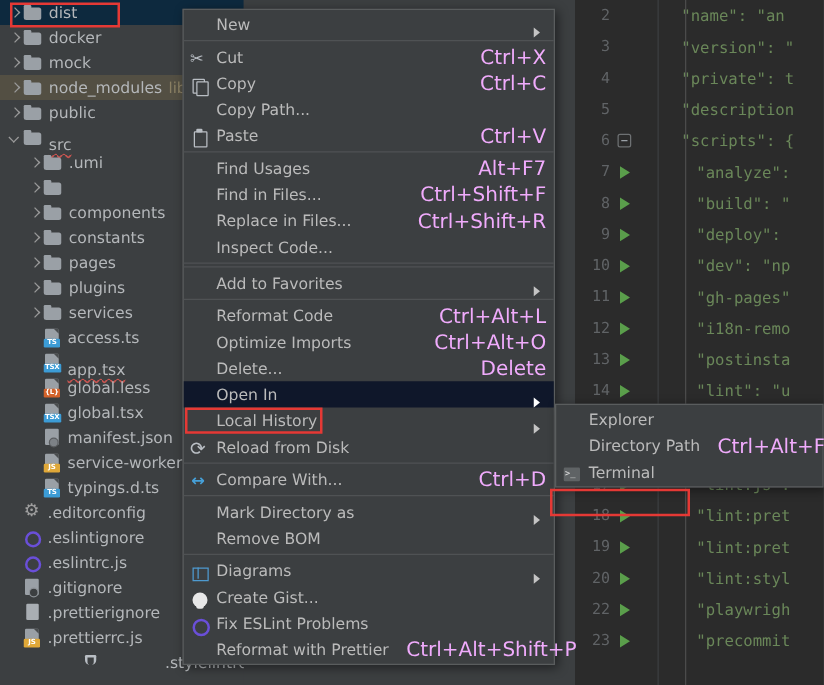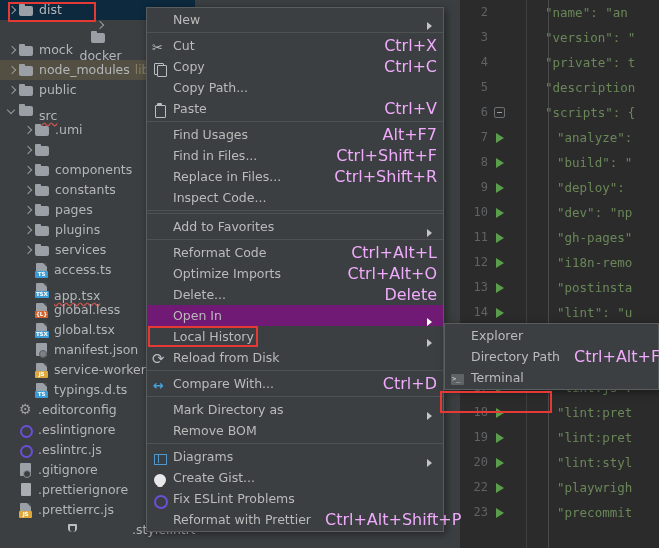--- a/index.html
+++ b/index.html
@@ -200,21 +200,21 @@
     position: absolute; left: 146px; top: 7px; width: 298px;
     background: #3c3f41; border: 1px solid #5a5d5e;
     box-shadow: 2px 2px 8px rgba(0,0,0,0.45);
     padding: 1px 0;
   }
   .menu-item {
     position: relative; height: 21px; line-height: 21px;
     display: flex; align-items: flex-end; padding: 0 6px 0 4px;
     color: #bbbbbb; font-size: 12.5px; white-space: nowrap;
   }
-  .menu-item.selected { background: #701a75; }
+  .menu-item.selected { background: #0f172a; }
   .menu-item .mi-icon {
     flex: 0 0 18px; width: 18px; height: 16px; margin-right: 4px;
     position: relative;
   }
   .menu-item .mi-label { flex: 1 1 auto; }
   .menu-item .mi-short { color: #f0abfc; font-size: 16px; margin-left: 14px; }
   .menu-item .mi-arrow {
     flex: 0 0 10px; margin-left: 8px; width: 0; height: 0;
     border-left: 5px solid #c4c4c4;
     border-top: 4px solid transparent; border-bottom: 4px solid transparent;
@@ -251,21 +251,21 @@
 <body>
 
 <div id="root">
 
   <div id="tree-pane">
       <div class="tree-row sel-dist" style="padding-left: 6px;">
         <span class="arrow right"></span>
         <span class="folder-ico"></span>
         <span class="tree-label">dist</span>
       </div>
-      <div class="tree-row" style="padding-left: 6px; flex-direction: column;">
+      <div class="tree-row" style="padding-left: 6px;">
         <span class="arrow right"></span>
         <span class="folder-ico"></span>
         <span class="tree-label">docker</span>
       </div>
       <div class="tree-row" style="padding-left: 6px;">
         <span class="arrow right"></span>
         <span class="folder-ico"></span>
         <span class="tree-label">mock</span>
       </div>
       <div class="tree-row excluded" style="padding-left: 6px;">

